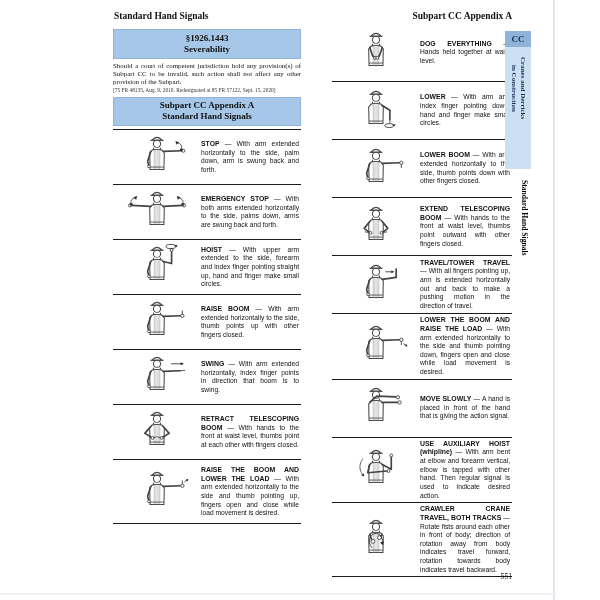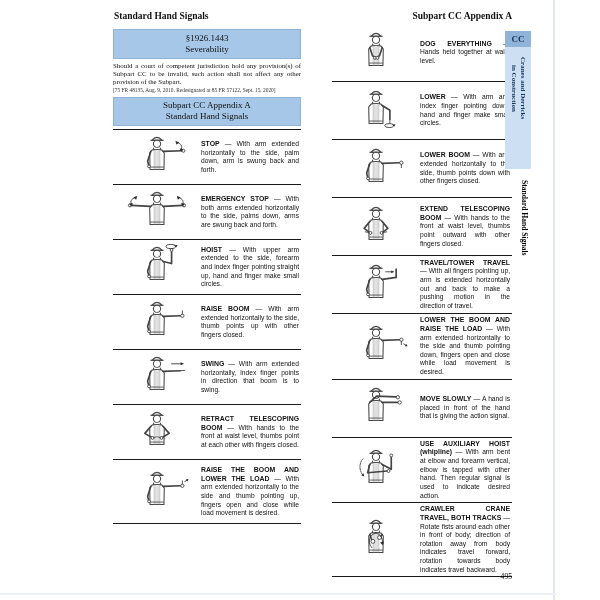--- a/index.html
+++ b/index.html
@@ -16,21 +16,21 @@
   .hdr-left{left:114px;}
   .hdr-right{left:332px;width:180px;text-align:right;}
 
   
   .col-left{position:absolute;left:113px;top:29px;width:188px;}
   .col-right{position:absolute;left:332px;top:24px;width:180px;}
 
   
   .blue-box{
     background:#a6c7e8;border:0.5px solid #8fb4d8;text-align:center;
-    font-weight:normal;font-size:9px;line-height:1.25;padding:2.5px 2px;margin-bottom:3px;
+    font-weight:bold;font-size:9px;line-height:1.25;padding:2.5px 2px;margin-bottom:3px;
   }
   .sev-body{
     font-size:6.9px;line-height:1.22;text-align:justify;margin:1px 0 1px 0;
   }
   .citation{font-size:5.4px;color:#333;margin:0 0 3px 0;line-height:1.1;}
 
   
   .signals{width:100%;}
   .sig-row{
     display:flex;align-items:center;border-bottom:1.6px solid #1a1a1a;
@@ -476,13 +476,13 @@
 
 <div class="tab-cc">CC</div>
 <div class="tab-box">
   <div class="vtext">
     <div>Cranes and Derricks</div>
     <div>in Construction</div>
   </div>
 </div>
 <div class="side-label">Standard Hand Signals</div>
 
-<div class="page-num">495</div>
+<div class="page-num">551</div>
 
 </body></html>

